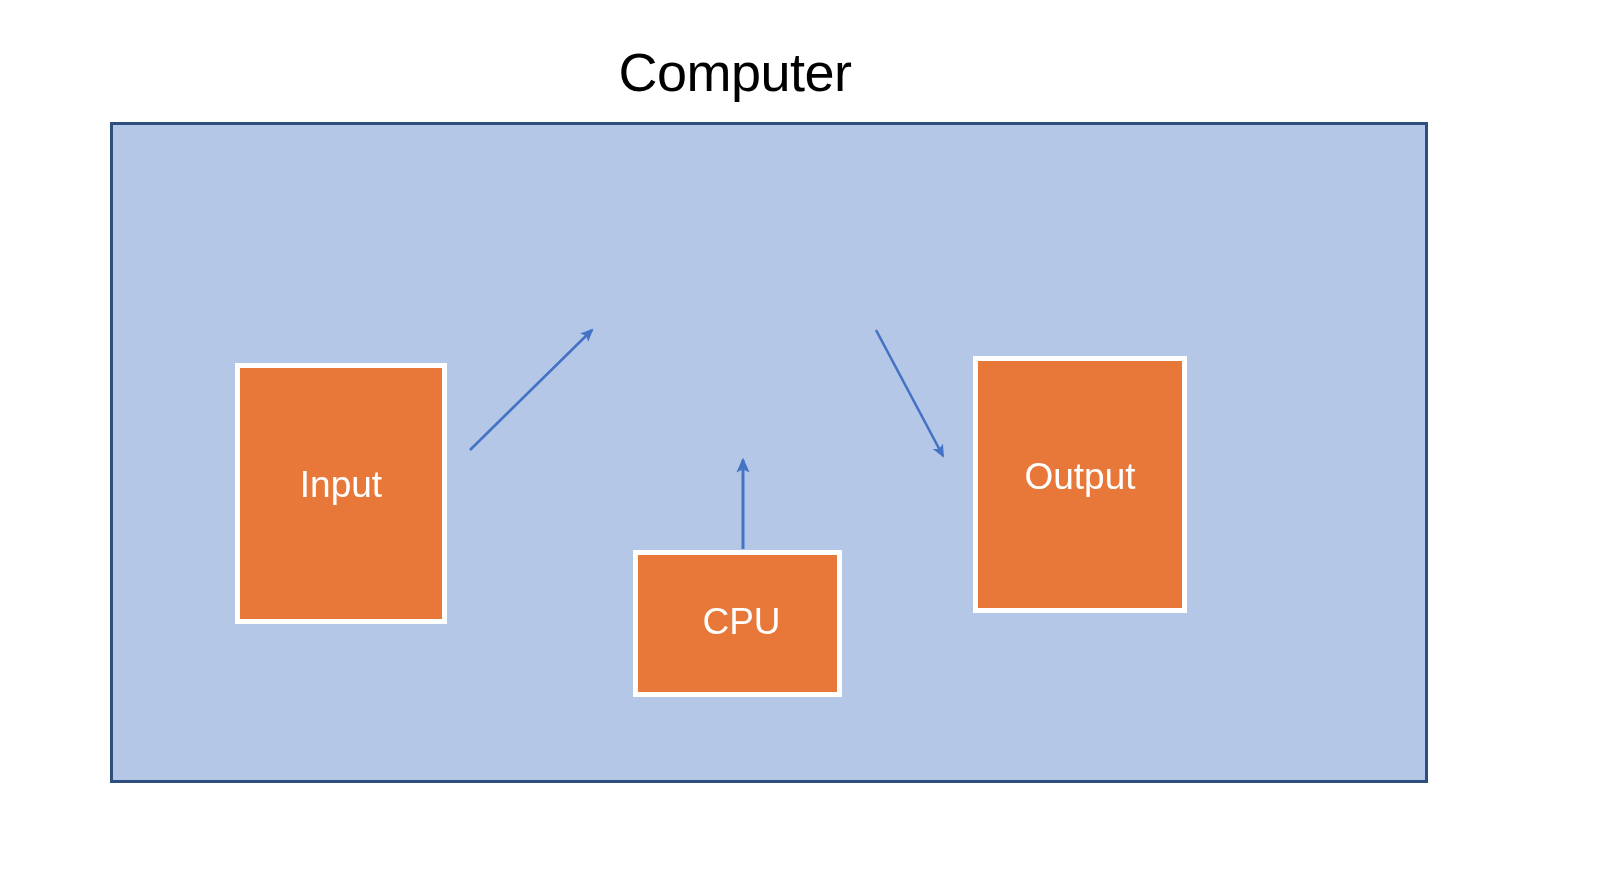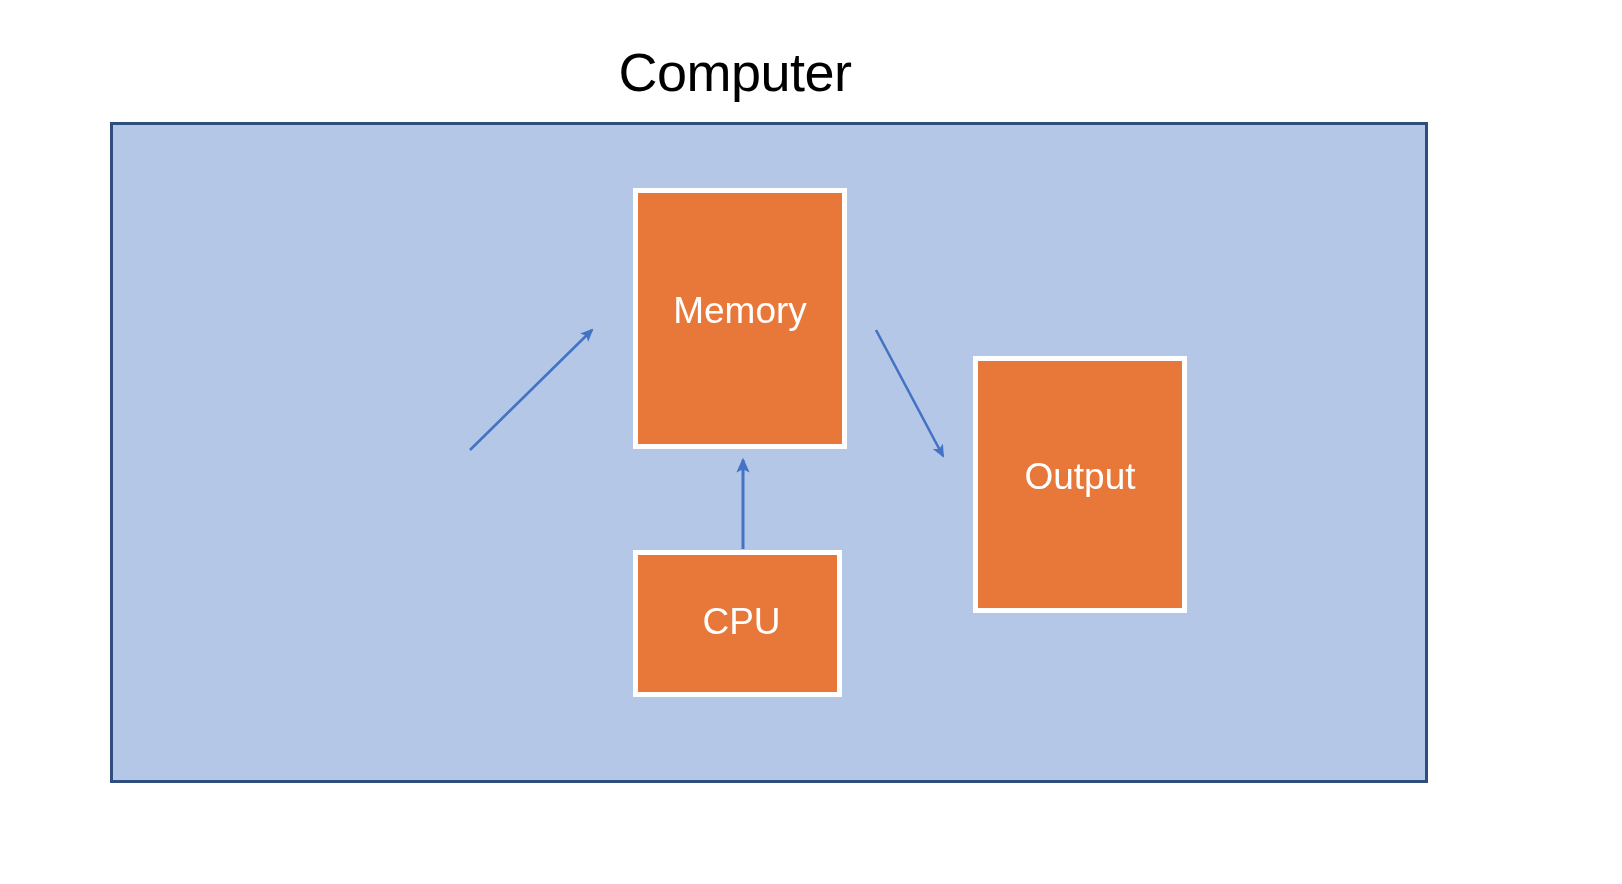--- a/index.html
+++ b/index.html
@@ -106,24 +106,24 @@
       </marker>
     </defs>
 
     <line x1="470" y1="450" x2="592" y2="330" stroke="#4472c4" stroke-width="2.6" marker-end="url(#arrowhead)"></line>
 
     <line x1="876" y1="330" x2="943" y2="456" stroke="#4472c4" stroke-width="2.6" marker-end="url(#arrowhead)"></line>
 
     <line x1="743" y1="549" x2="743" y2="460" stroke="#4472c4" stroke-width="3" marker-end="url(#arrowhead)"></line>
   </svg>
 
+  <div id="box-input" class="component-box">
+    <span class="component-label">Input</span>
+  </div>
 
-  <div id="box-memory" class="component-box">
-    <span class="component-label">Memory</span>
-  </div>
 
   <div id="box-output" class="component-box">
     <span class="component-label">Output</span>
   </div>
 
   <div id="box-cpu" class="component-box">
     <span class="component-label">CPU</span>
   </div>
 
 </div>

